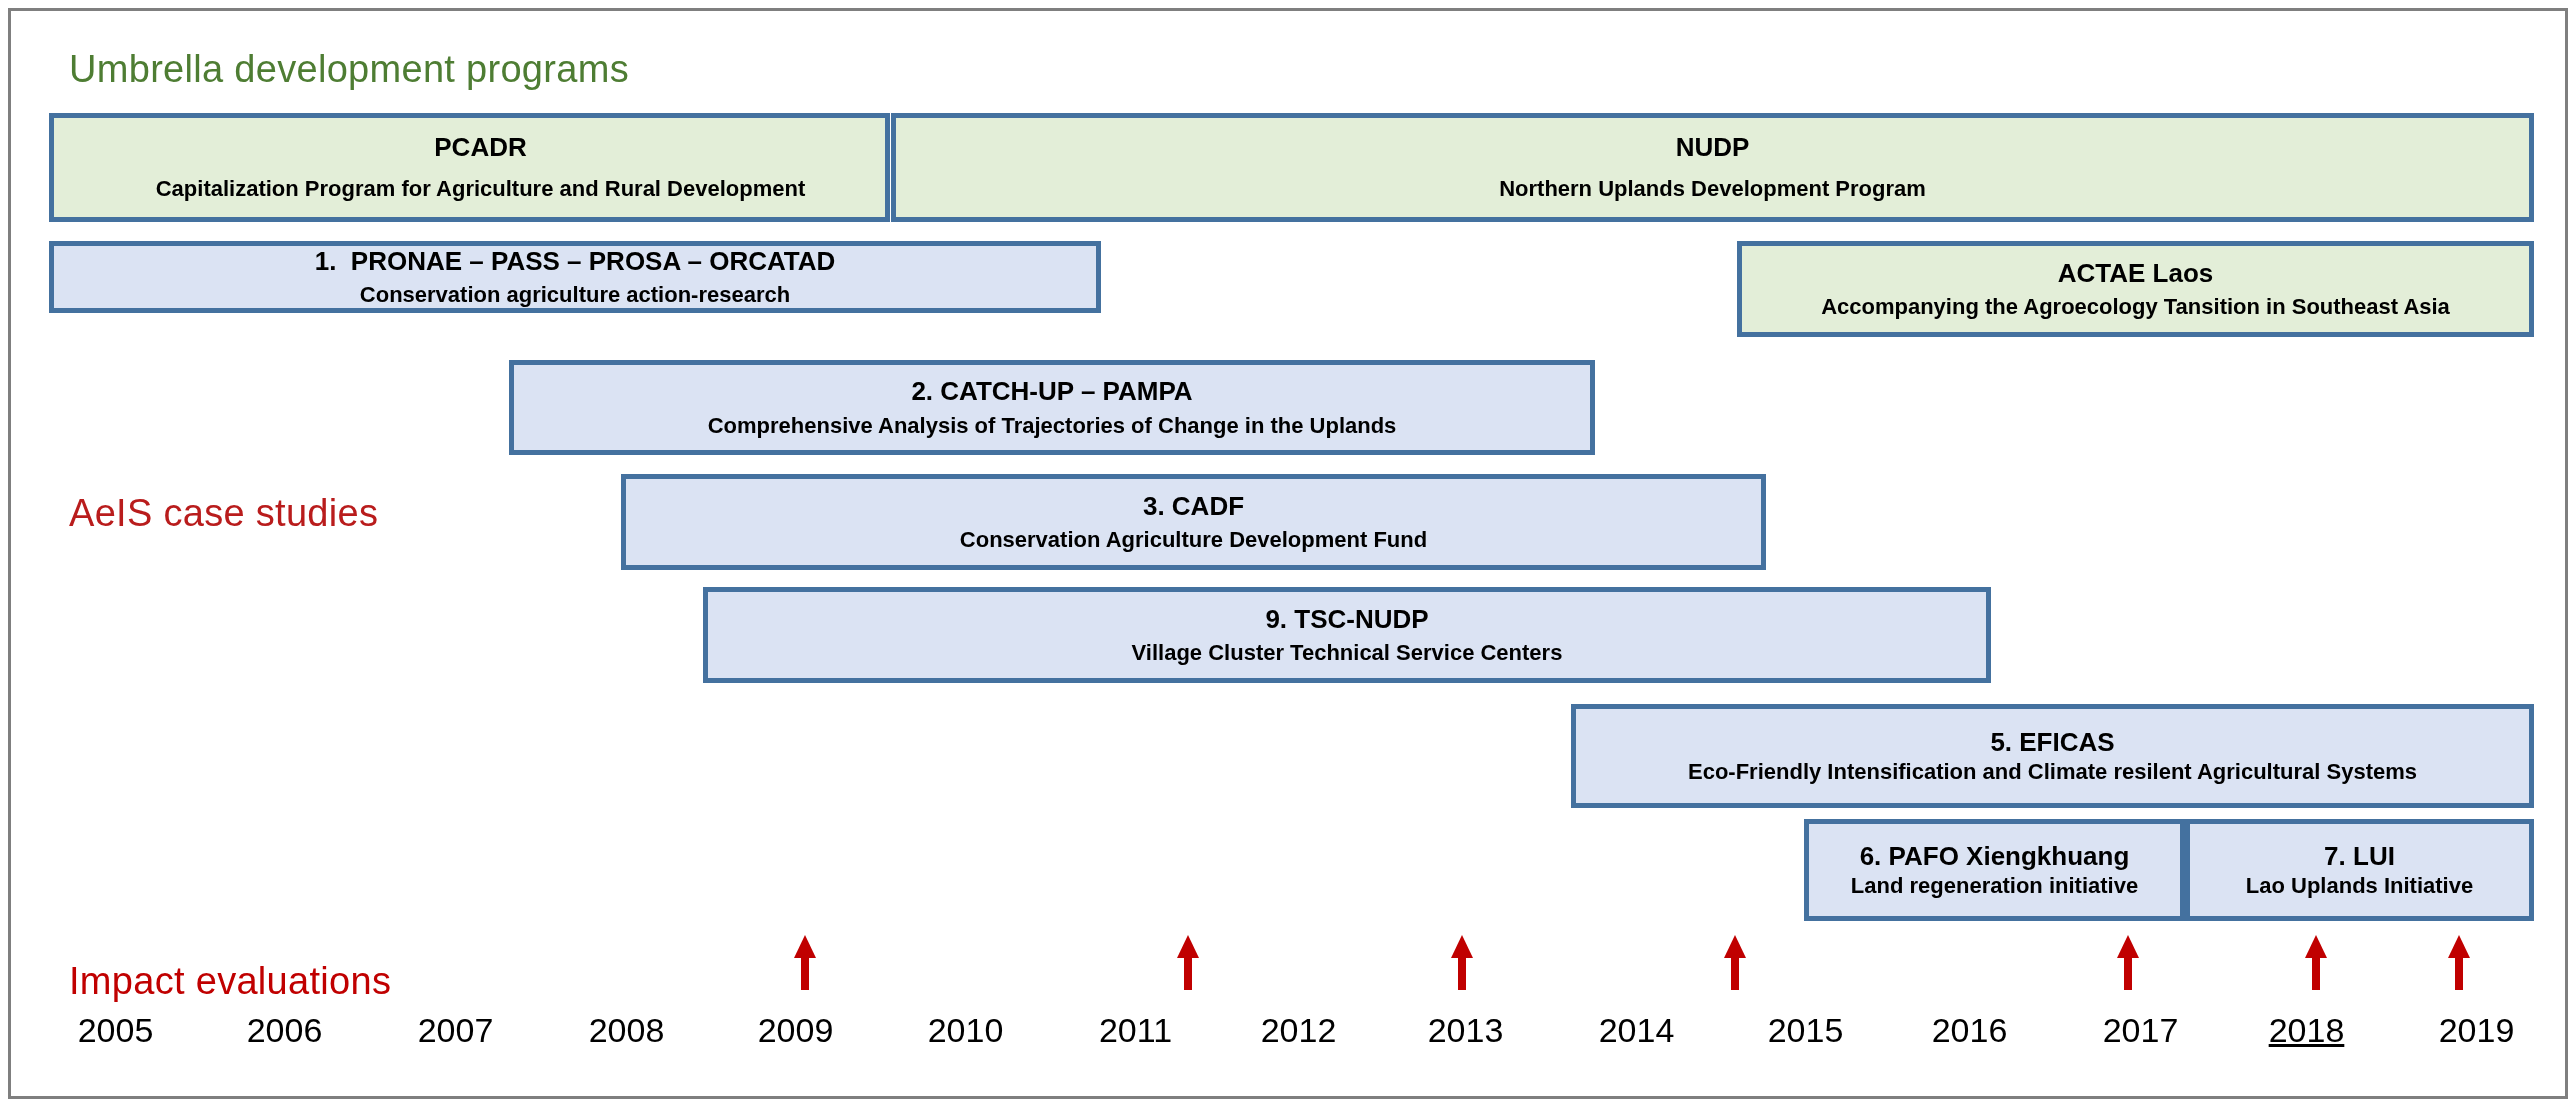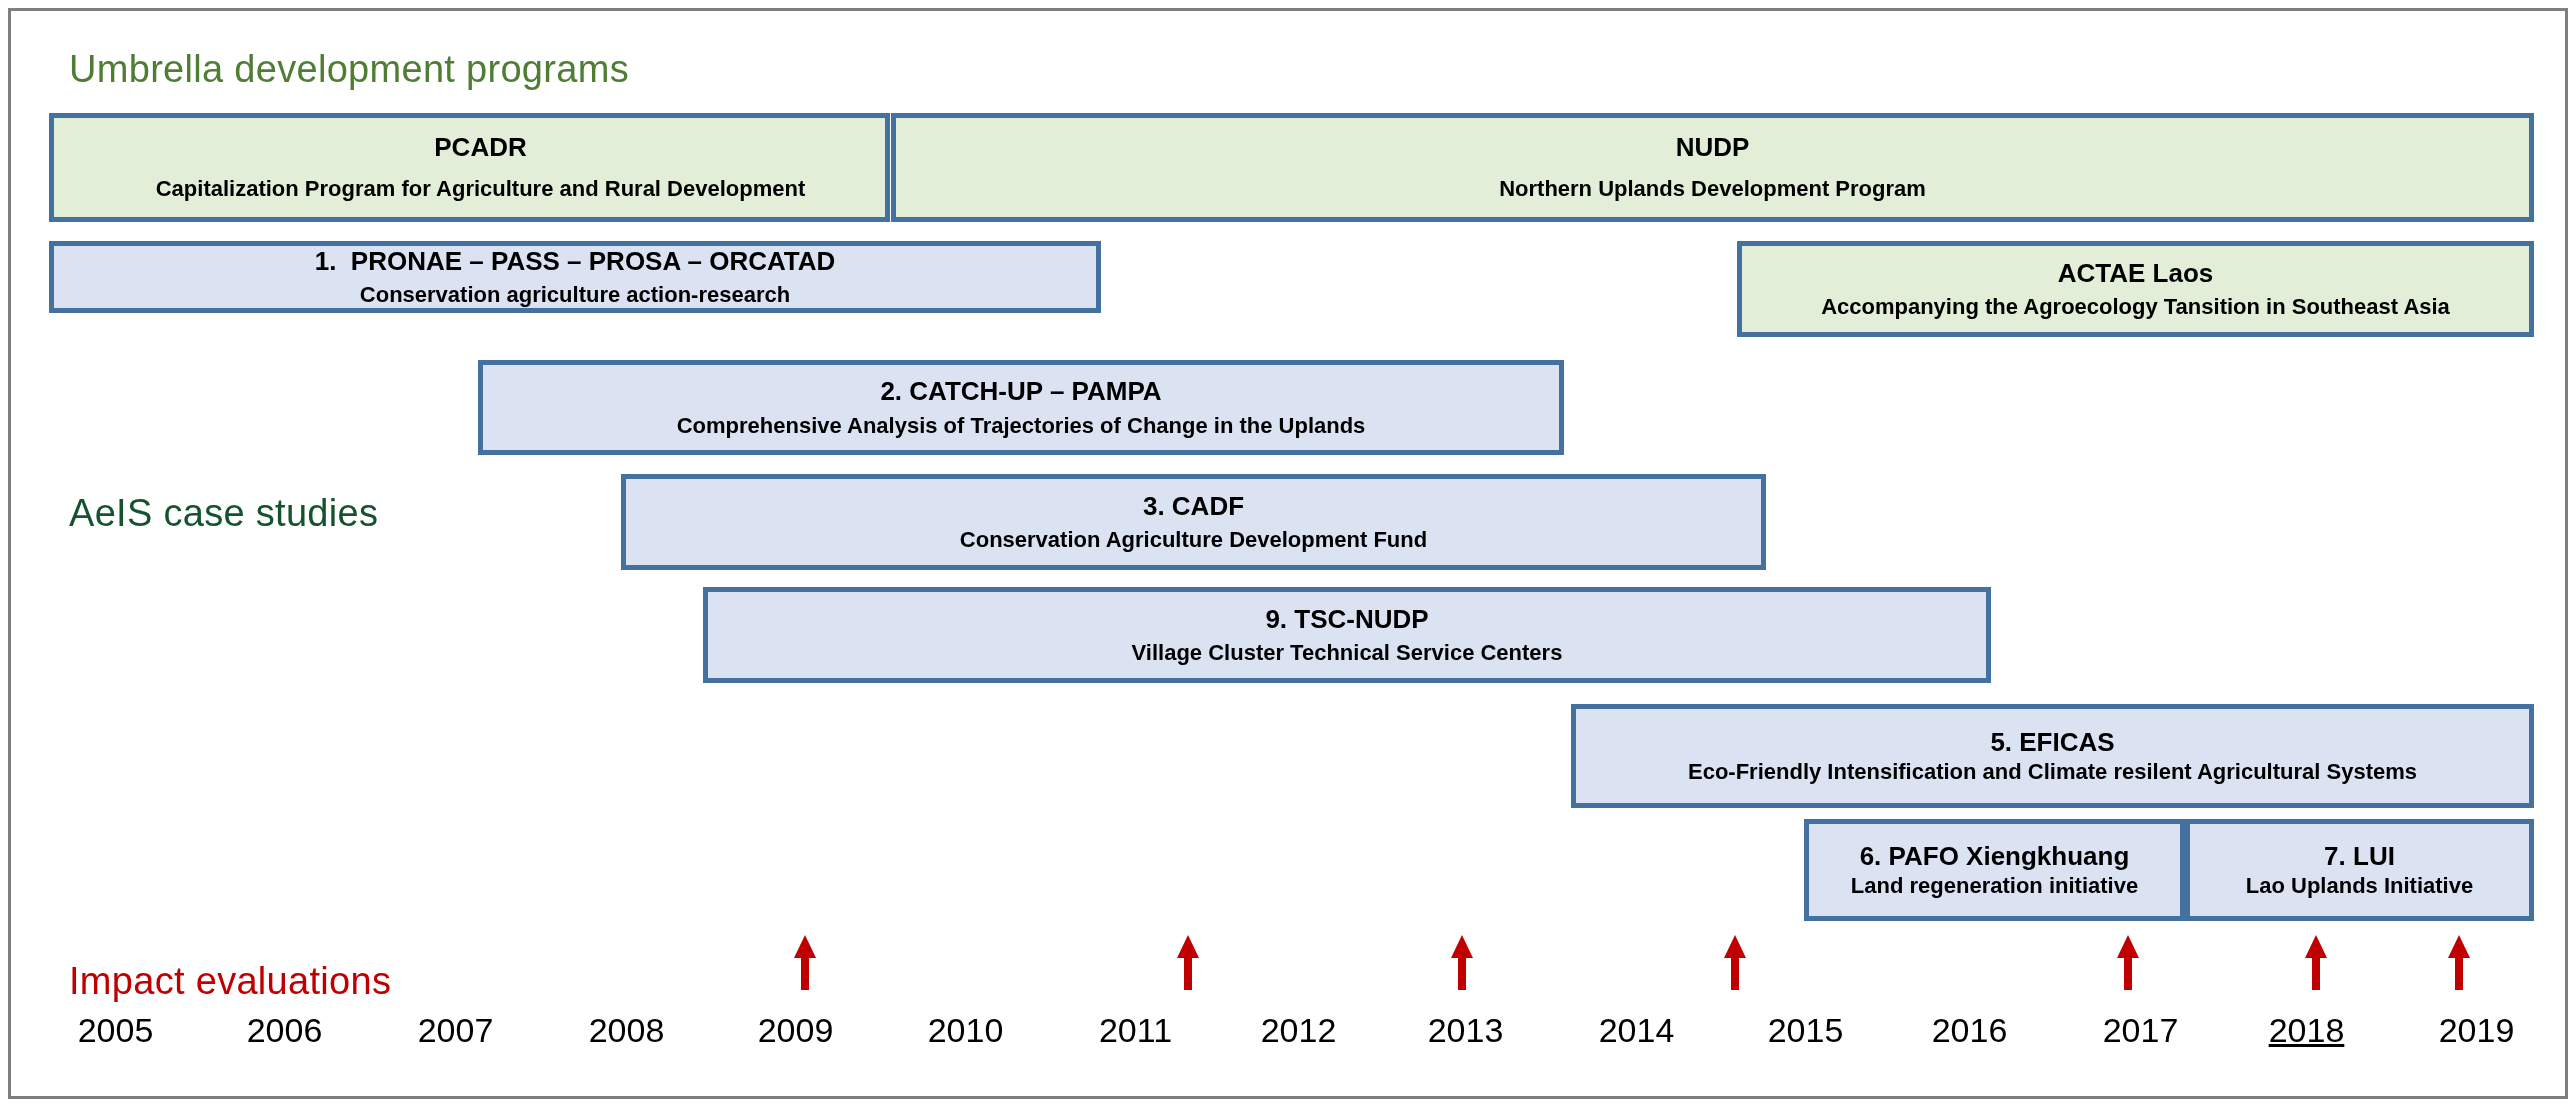--- a/index.html
+++ b/index.html
@@ -25,21 +25,21 @@
     box-sizing: border-box;
   }
   .heading {
     position: absolute;
     white-space: nowrap;
     font-size: 38px;
     font-weight: normal;
     letter-spacing: 0.3px;
   }
   .heading.umbrella { color: #4e7d33; }
-  .heading.aeis     { color: #14532d; }
+  .heading.aeis     { color: #b91c1c; }
   .heading.impact   { color: #c00000; }
   .bar {
     position: absolute;
     box-sizing: border-box;
     border: 5.3px solid #44719f;
     display: flex;
     flex-direction: column;
     align-items: center;
     justify-content: center;
     text-align: center;
@@ -114,21 +114,21 @@
     <div class="bar-title">1. &nbsp;PRONAE – PASS – PROSA – ORCATAD</div>
     <div class="bar-sub">Conservation agriculture action-research</div>
   </div>
   <div class="bar green short" style="left:1737px; top:241px; width:797px; height:96px;">
     <div class="bar-title">ACTAE Laos</div>
     <div class="bar-sub">Accompanying the Agroecology Tansition in Southeast Asia</div>
   </div>
 
   <div class="heading aeis" style="left:69px; top:492px;">AeIS case studies</div>
 
-  <div class="bar blue short" style="left:478px; top:360px; width:1086px; height:95px;text-align:center;">
+  <div class="bar blue short" style="left:509px; top:360px; width:1086px; height:95px;text-align:center;">
     <div class="bar-title">2. CATCH-UP – PAMPA</div>
     <div class="bar-sub">Comprehensive Analysis of Trajectories of Change in the Uplands</div>
   </div>
 
   <div class="bar blue short" style="left:621px; top:474px; width:1145px; height:96px;">
     <div class="bar-title">3. CADF</div>
     <div class="bar-sub">Conservation Agriculture Development Fund</div>
   </div>
 
   <div class="bar blue short" style="left:703px; top:587px; width:1288px; height:96px;">

